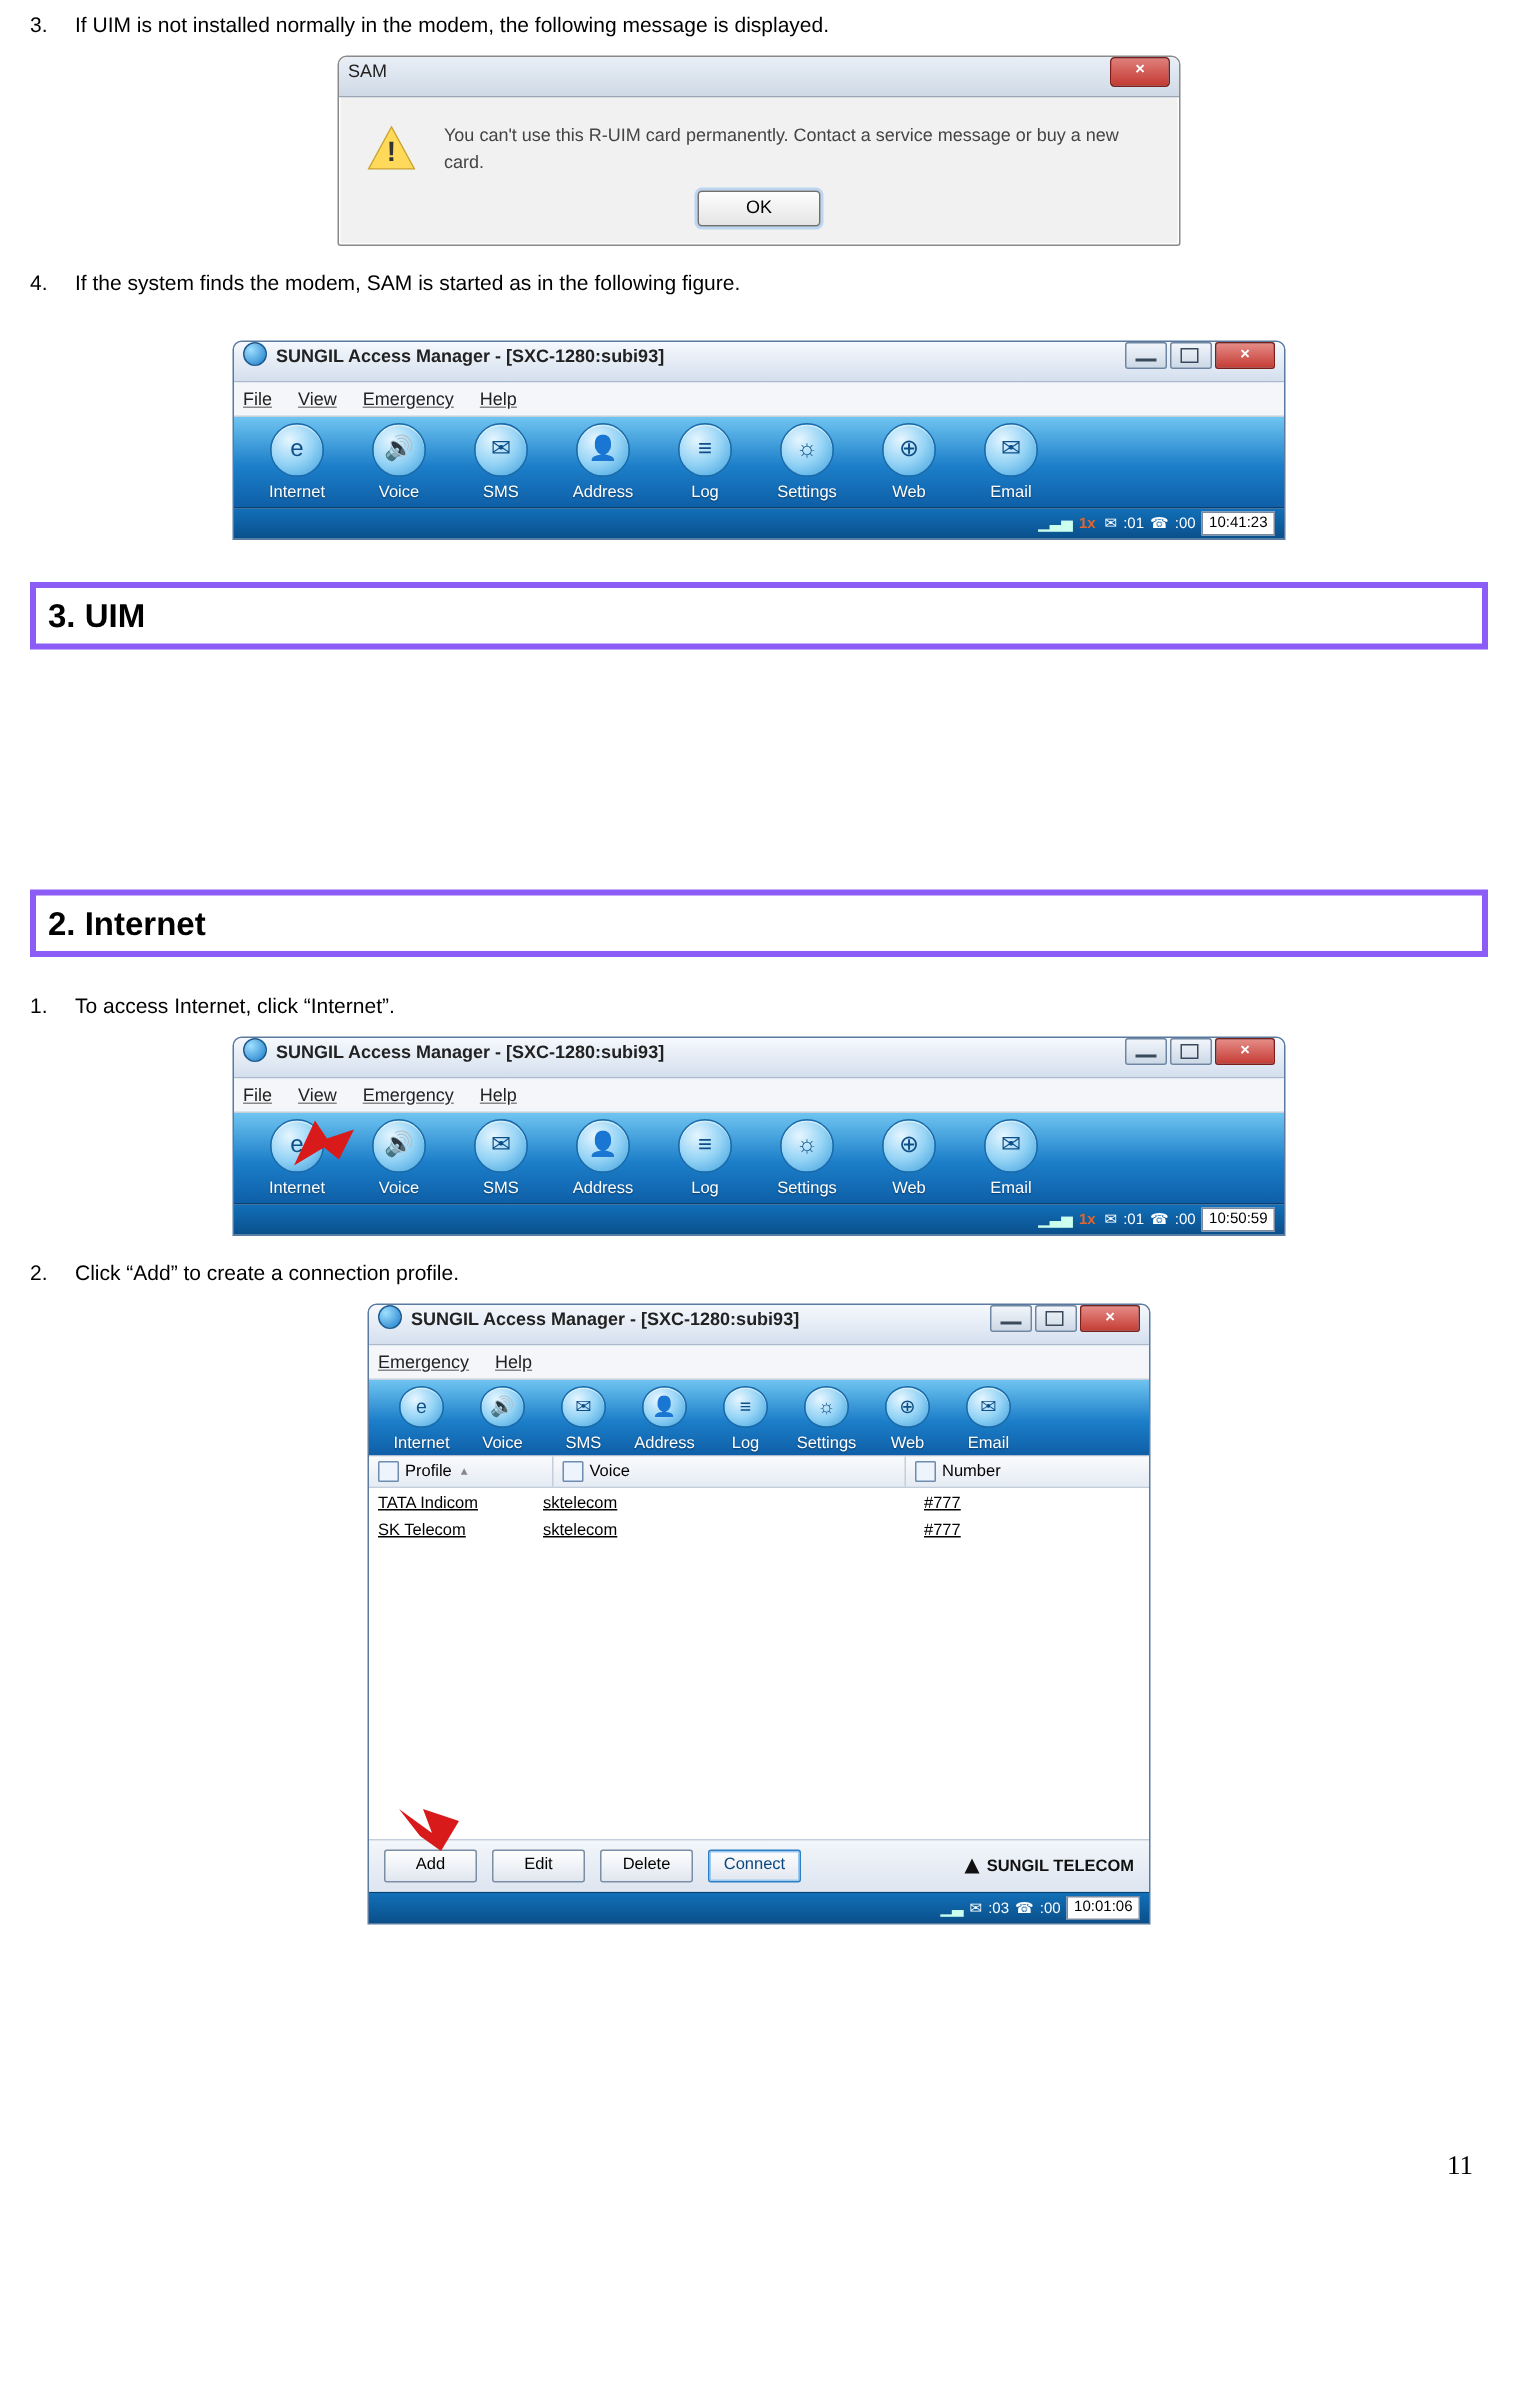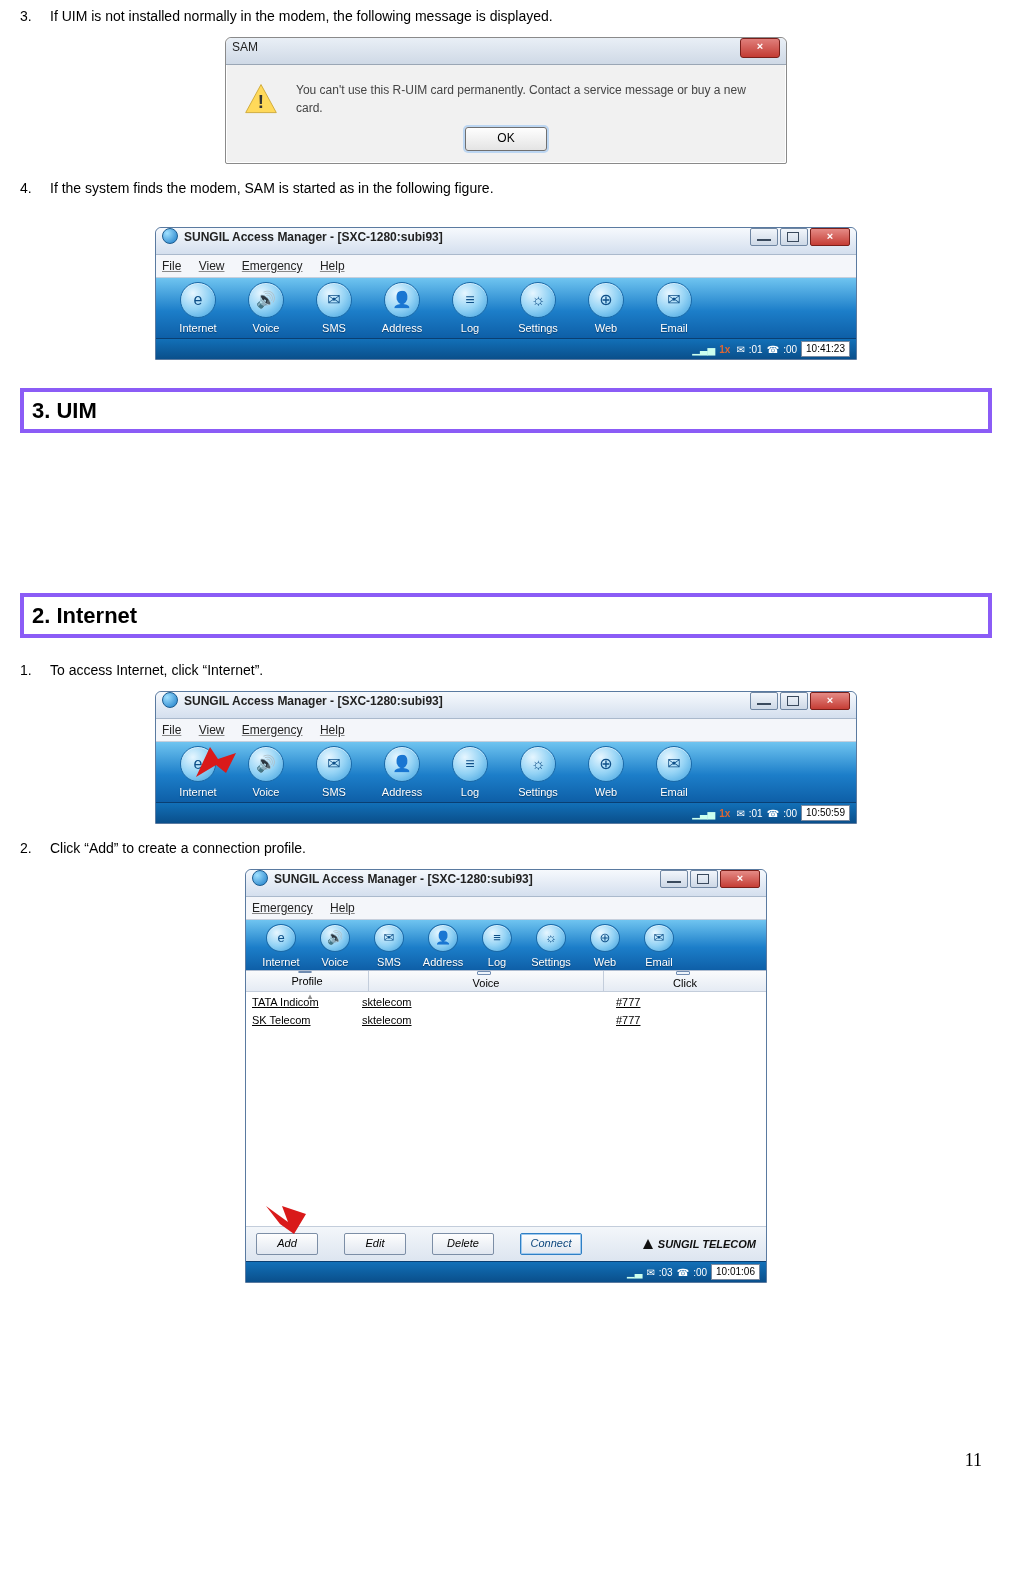--- a/index.html
+++ b/index.html
@@ -26,21 +26,21 @@
     border: 4px solid #8b5cf6;
     padding: 2px 8px;
     margin: 28px 0 22px 0;
     font-size: 22px;
     font-weight: bold;
   }
   .figure-wrap { text-align: center; margin: 4px 0 14px 0; }
   .page-num {
     position: absolute;
     right: 30px;
-    bottom: 113px;
+    bottom: 130px;
     font-family: "Times New Roman", serif;
     font-size: 18px;
   }
 
   
   .win-dialog {
     display: inline-block;
     width: 560px;
     border: 1px solid #8a8a8a;
     border-radius: 6px 6px 2px 2px;
@@ -167,33 +167,33 @@
 
   .red-arrow { position:relative; }
   .red-arrow svg.arrow-svg { position:absolute; }
 
   
   .profile-body { background:#fff; border-top:1px solid #aebcd0; height:290px; position:relative;}
   .profile-head {
     height:20px; background:linear-gradient(#fafbfc,#e5ebf4);
     border-bottom:1px solid #c3cddb; display:flex; font-size:11px;
   }
-  .ph-col { display:flex; align-items:center; padding:0 6px; border-right:1px solid #c3cddb;flex-direction:column;}
+  .ph-col { display:flex; align-items:center; padding:0 6px; border-right:1px solid #c3cddb;}
   .ph-col .ico { width:12px; height:12px; border:1px solid #6f8bb0; border-radius:1px; margin-right:4px; background:#eef4fb;}
   .profile-rows { font-size:11px; }
   .prow { display:flex; height:18px; align-items:flex-end;text-decoration:underline; }
   .prow div:first-child { width:110px; padding-left:6px;}
   .prow div:nth-child(2){ flex:1; }
   .prow div:nth-child(3){ width:150px; }
 
   .profile-btnbar {
     position:absolute; left:0; right:0; bottom:0; height:34px;
     border-top:1px solid #c3cddb;
     background:linear-gradient(#f3f6fa,#dde5f0);
-    display:flex; align-items:center; padding:0 10px; gap:26px;font-style:italic;
+    display:flex; align-items:center; padding:0 10px; gap:10px;
   }
   .pbtn {
     width:60px; height:20px; border:1px solid #7c8ea6;
     background:linear-gradient(#fefefe,#e1e7f0);
     font-size:11px; line-height:18px; text-align:center; border-radius:2px;
   }
   .pbtn.connect { border:1px solid #2f7fc5; box-shadow:0 0 0 1px #9ec9ee inset; color:#0d477e;}
   .brand {
     margin-left:auto; font-weight:bold; font-size:11px; color:#111; display:flex; align-items:center; gap:4px;
   }
@@ -429,21 +429,21 @@
             <span class="ico"></span>
             <span>Profile</span>
             <span style="margin-left:6px;font-size:9px;color:#888">▴</span>
           </div>
         <div class="ph-col" style="flex:1">
             <span class="ico"></span>
             <span>Voice</span>
           </div>
         <div class="ph-col" style="width:150px;border-right:none">
             <span class="ico"></span>
-            <span>Click</span>
+            <span>Number</span>
           </div>
       </div>
       <div class="profile-rows">
         <div class="prow">
           <div>TATA Indicom</div>
           <div>sktelecom</div>
           <div>#777</div>
         </div>
         <div class="prow">
           <div>SK Telecom</div>

